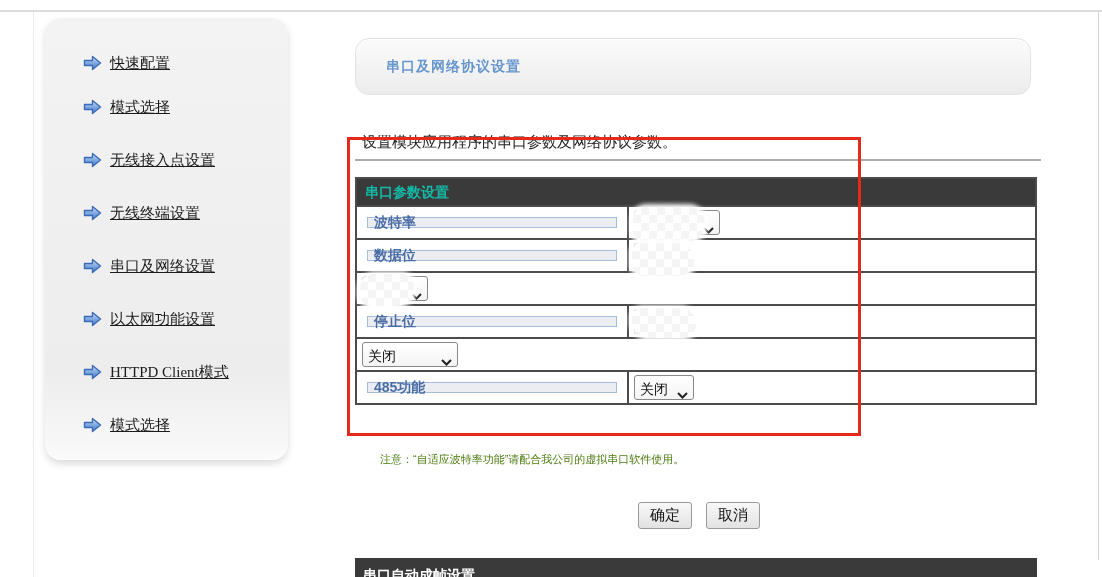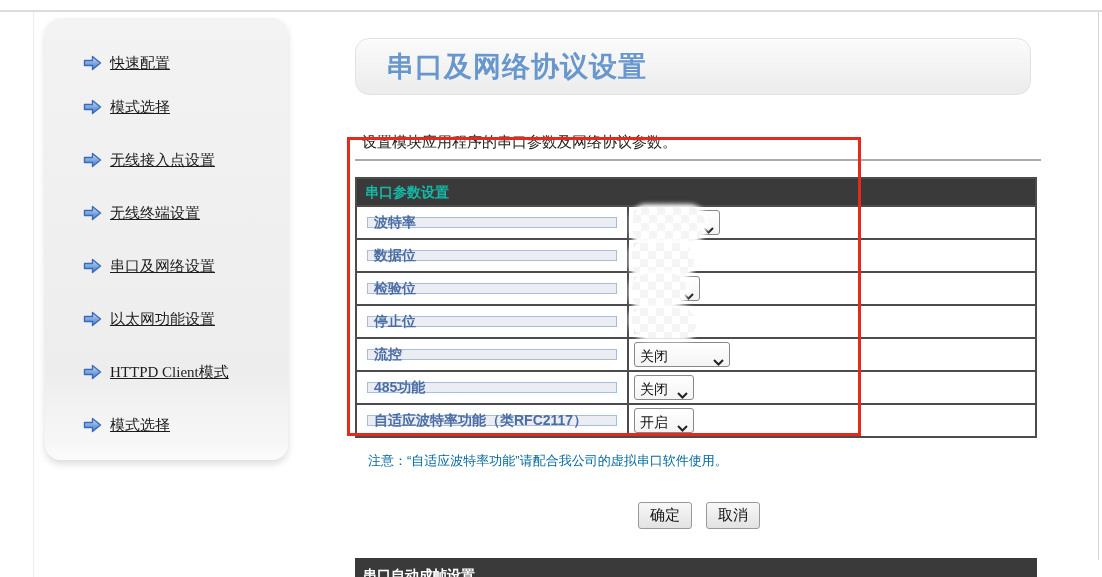--- a/index.html
+++ b/index.html
@@ -20,21 +20,21 @@
   .nav-item.first{margin-bottom:22px;text-align:right;}
   .nav-icon{width:19px;height:16px;margin-right:8px;flex:0 0 auto;}
   .nav-label{font-family:"Liberation Serif",serif;font-size:15px;color:#1c1c1c;
              text-decoration:underline;white-space:nowrap;}
 
   
   .title-box{left:355px;top:38px;width:676px;height:57px;border-radius:14px;
              background:linear-gradient(180deg,#fbfbfb,#ececec);
              border:1px solid #e2e2e2;box-shadow:inset 0 1px 0 #fff;
              display:flex;align-items:center;padding-left:30px;box-sizing:border-box;}
-  .title-text{font-size:28px;font-weight:bold;color:#6897cd;letter-spacing:1px;}
+  .title-text{font-size:14px;font-weight:bold;color:#6897cd;letter-spacing:1px;}
 
   .description{left:362px;top:133px;font-size:15px;color:#222;}
   .sep{left:355px;top:159px;width:686px;height:2px;background:#ababab;}
 
   
   .param-table{left:355px;top:177px;width:682px;border:2px solid #4c4c4c;background:#fff;box-sizing:border-box;}
   .table-header{height:26px;background:#3a3a3a;color:#14b8a6;font-weight:bold;font-size:14px;
                 line-height:26px;padding-left:8px;}
   .trow{display:flex;height:33px;border-top:2px solid #4c4c4c;box-sizing:border-box;background:#fff;}
   .cell-label{width:272px;border-right:2px solid #4c4c4c;padding:10px;box-sizing:border-box;}
@@ -56,21 +56,21 @@
         background-image:
           linear-gradient(45deg,rgba(125,125,138,.08) 25%,transparent 25%,transparent 75%,rgba(125,125,138,.08) 75%),
           linear-gradient(45deg,rgba(125,125,138,.08) 25%,transparent 25%,transparent 75%,rgba(125,125,138,.08) 75%);
         background-size:16px 16px;background-position:0 0,8px 8px;
         box-shadow:0 0 4px 3px rgba(255,255,255,.95);}
   .b0{left:4px;top:0px;width:72px;height:35px;border-radius:16px 20px 22px 14px;}
   .b1{left:3px;top:3px;width:62px;height:33px;border-radius:14px 22px 20px 16px;}
   .b2{left:3px;top:1px;width:54px;height:32px;border-radius:18px 16px 22px 14px;}
   .b3{left:3px;top:2px;width:64px;height:30px;border-radius:14px 20px 18px 22px;}
 
-  .note{left:368px;top:452px;font-size:13px;color:#0369a1;}
+  .note{left:380px;top:452px;font-size:11px;color:#4d7c0f;}
 
   .btn-row{left:638px;top:502px;display:flex;gap:14px;}
   .btn{height:27px;min-width:54px;padding:0 11px;font-size:15px;color:#111;
        background:linear-gradient(180deg,#f8f8f8,#e2e2e2);border:1px solid #999;
        border-radius:3px;font-family:"Liberation Sans",sans-serif;cursor:pointer;}
 
   .bottom-bar{left:355px;top:558px;width:682px;height:34px;background:#3a3a3a;color:#fff;
               font-weight:bold;font-size:14px;box-sizing:border-box;padding:7px 0 0 8px;line-height:20px;}
 
   
@@ -176,23 +176,20 @@
       <div class="cell-label">
         <div class="chip">数据位</div>
       </div>
       <div class="cell-value">
         <input class="inputbox" value="" style="">
         <div class="blob b1"></div>
       </div>
     </div>
 
     <div class="trow">
-      <div class="cell-label">
-        <div class="chip">检验位</div>
-      </div>
       <div class="cell-value">
         <div class="selectbox w66">
           <span></span>
           <svg class="chev" width="11" height="7" viewBox="0 0 11 7">
               <path d="M1 1 L5.5 5.5 L10 1" fill="none" stroke="#222" stroke-width="2"></path>
             </svg>
         </div>
         <div class="blob b2"></div>
       </div>
     </div>
@@ -201,23 +198,20 @@
       <div class="cell-label">
         <div class="chip">停止位</div>
       </div>
       <div class="cell-value">
         <input class="inputbox" value="" style="">
         <div class="blob b3"></div>
       </div>
     </div>
 
     <div class="trow">
-      <div class="cell-label">
-        <div class="chip">流控</div>
-      </div>
       <div class="cell-value">
         <div class="selectbox w96">
           <span>关闭</span>
           <svg class="chev" width="11" height="7" viewBox="0 0 11 7">
               <path d="M1 1 L5.5 5.5 L10 1" fill="none" stroke="#222" stroke-width="2"></path>
             </svg>
         </div>
       </div>
     </div>
 
@@ -228,33 +222,20 @@
       <div class="cell-value">
         <div class="selectbox w60">
           <span>关闭</span>
           <svg class="chev" width="11" height="7" viewBox="0 0 11 7">
               <path d="M1 1 L5.5 5.5 L10 1" fill="none" stroke="#222" stroke-width="2"></path>
             </svg>
         </div>
       </div>
     </div>
 
-    <div class="trow">
-      <div class="cell-label">
-        <div class="chip">自适应波特率功能（类RFC2117）</div>
-      </div>
-      <div class="cell-value">
-        <div class="selectbox w60">
-          <span>开启</span>
-          <svg class="chev" width="11" height="7" viewBox="0 0 11 7">
-              <path d="M1 1 L5.5 5.5 L10 1" fill="none" stroke="#222" stroke-width="2"></path>
-            </svg>
-        </div>
-      </div>
-    </div>
   </div>
 
   <div class="abs note">注意：“自适应波特率功能”请配合我公司的虚拟串口软件使用。</div>
 
   <div class="abs btn-row">
     <button class="btn">确定</button>
     <button class="btn">取消</button>
   </div>
 
   <div class="abs bottom-bar">串口自动成帧设置</div>

